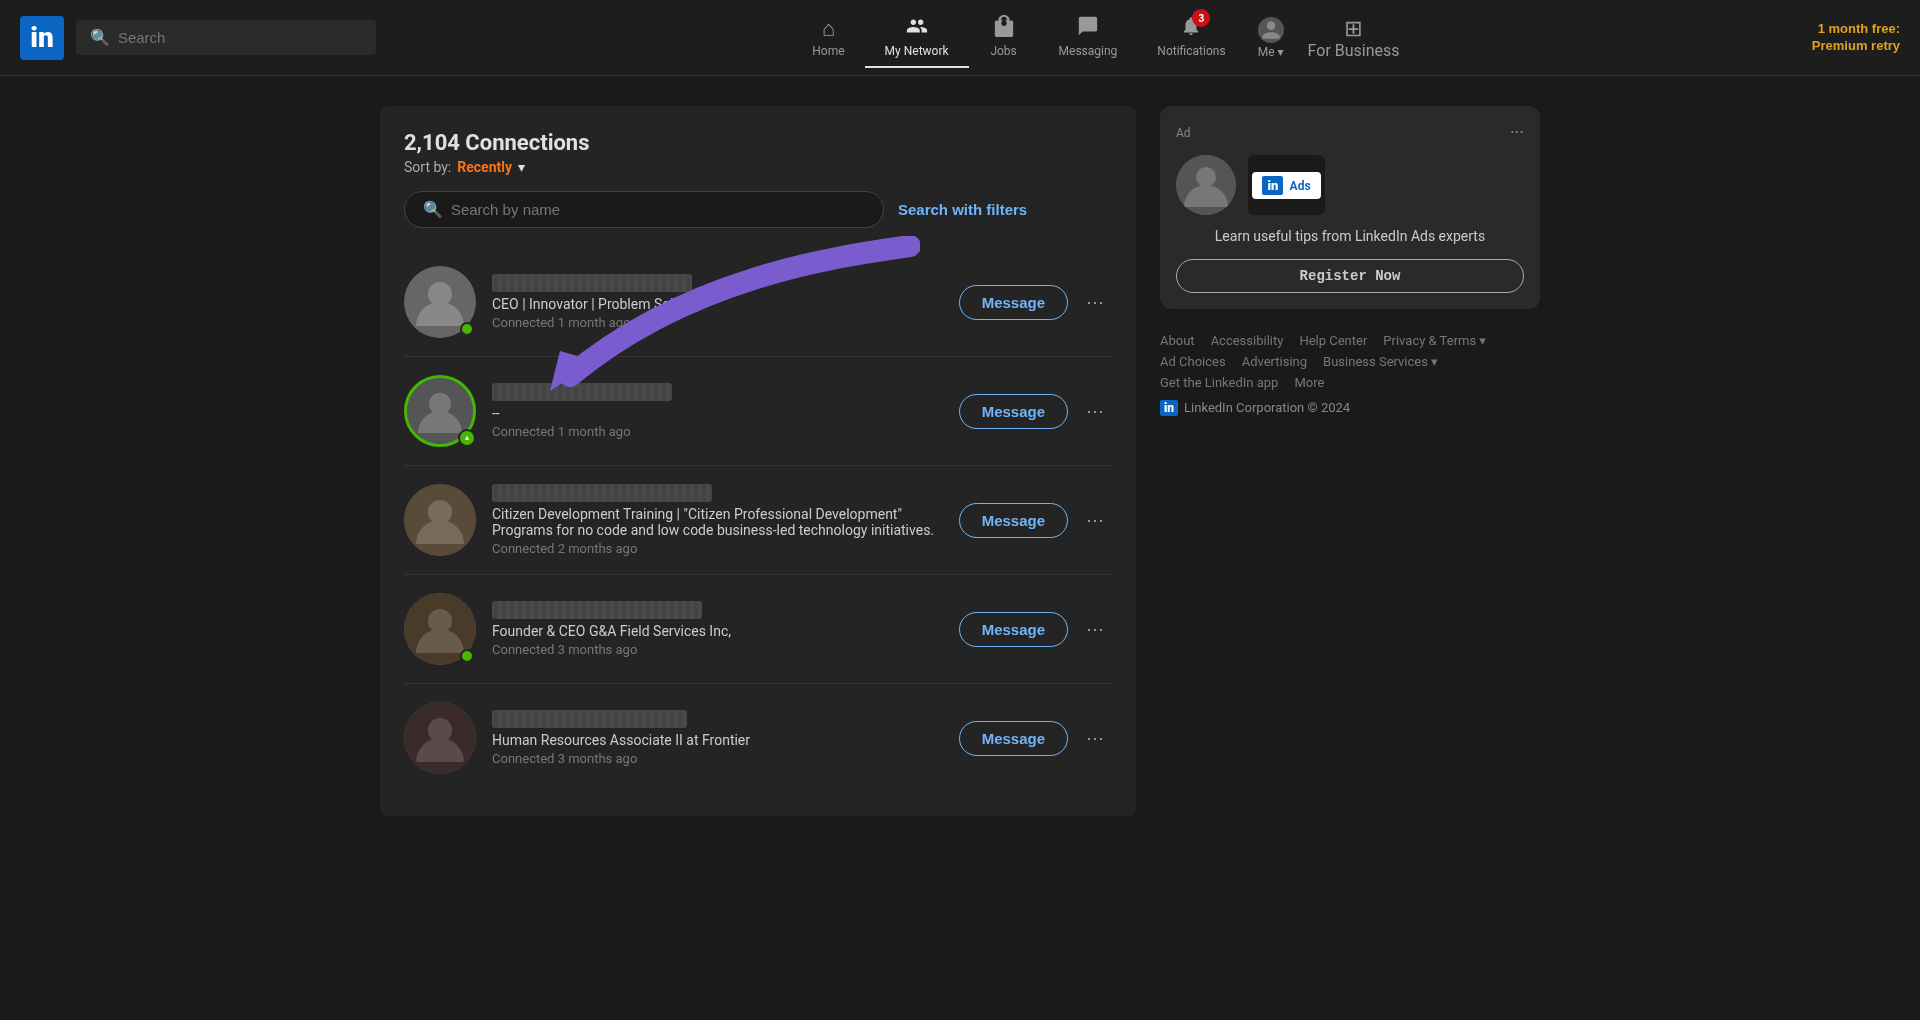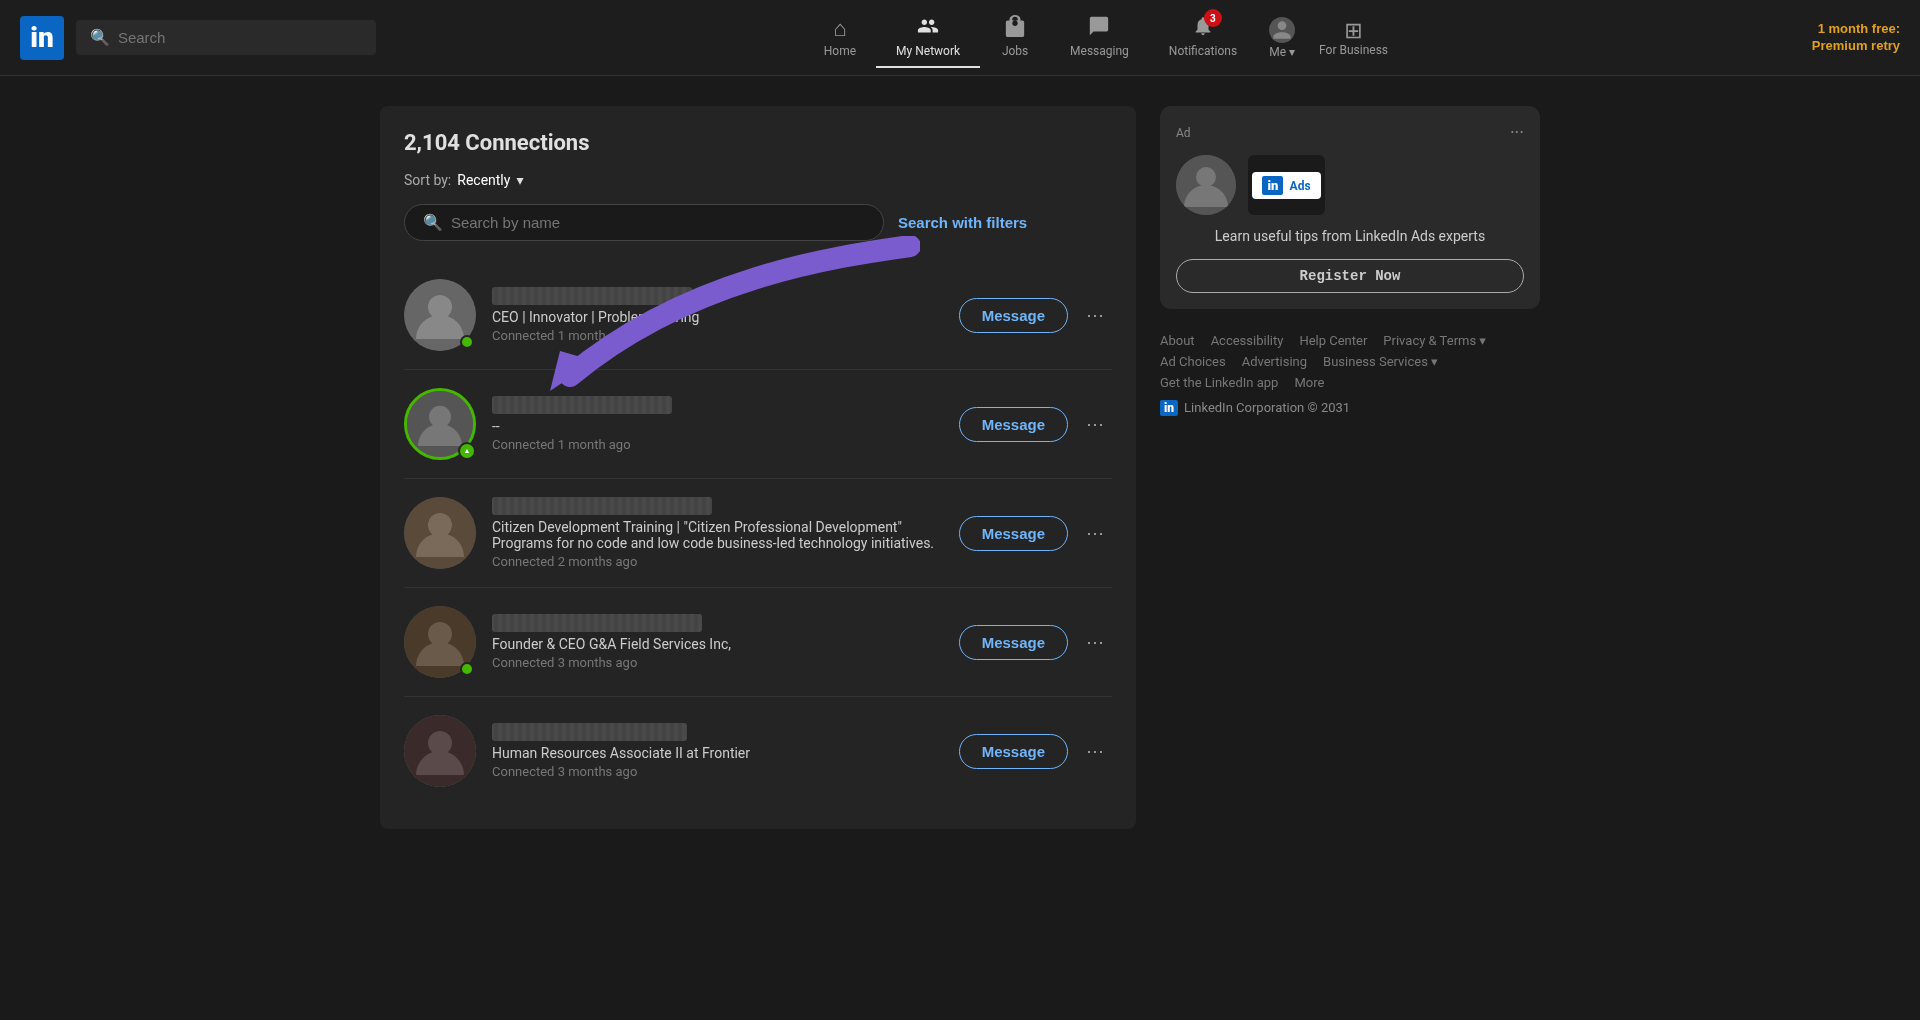--- a/index.html
+++ b/index.html
@@ -150,38 +150,38 @@
       background: #242424;
       border-radius: 8px;
       padding: 24px;
       position: relative;
       overflow: hidden;
     }
     .connections-header {
       display: flex;
       align-items: center;
       justify-content: space-between;
-      margin-bottom: 17px;
+      margin-bottom: 4px;
       flex-wrap: wrap;
       gap: 12px;
     }
     .connections-title {
       font-size: 22px;
       font-weight: 700;
       color: #e0e0e0;
     }
     .sort-row {
       display: flex;
       align-items: center;
       gap: 6px;
       font-size: 14px;
       color: #aaa;
     }
     .sort-label { color: #aaa; }
-    .sort-value { color: #ffffff; font-weight: 400; cursor: pointer; }
+    .sort-value { color: #f97316; font-weight: 700; cursor: pointer; }
     .search-filter-row {
       display: flex;
       align-items: center;
       gap: 14px;
       margin-bottom: 20px;
     }
     .search-box {
       display: flex;
       align-items: center;
       background: #1a1a1a;
@@ -481,21 +481,21 @@
       <div class="nav-me-avatar">
         <svg width="26" height="26" viewBox="0 0 24 24" fill="#888">
             <circle cx="12" cy="8" r="4"></circle>
             <path d="M12 14c-4 0-8 2-8 4v2h16v-2c0-2-4-4-8-4z"></path>
           </svg>
       </div>
       <span style="font-size:12px;color:#999;">Me ▾</span>
     </div>
     <div class="nav-for-business">
       <span style="font-size:22px;color:#999;">⊞</span>
-      <span style="font-size:12px;color:#999;">For Business</span>
+      <span style="font-size:16px;color:#999;">For Business</span>
     </div>
   </div>
   <div class="nav-right">
     <button class="nav-premium-btn">
       <div class="nav-premium-text">1 month free:</div>
       <div class="nav-premium-text">Premium retry</div>
     </button>
   </div>
 </nav>
 
@@ -688,18 +688,18 @@
         <a class="footer-link">Advertising</a>
         <a class="footer-link">
           <span>Business Services</span>
           <span>▾</span>
         </a>
         <a class="footer-link">Get the LinkedIn app</a>
         <a class="footer-link">More</a>
       </div>
       <div class="li-footer-logo">
         <span class="li-in">in</span>
-        <span>LinkedIn Corporation © 2031</span>
+        <span>LinkedIn Corporation © 2024</span>
       </div>
     </div>
   </div>
 
 </div>
 
 </body></html>

